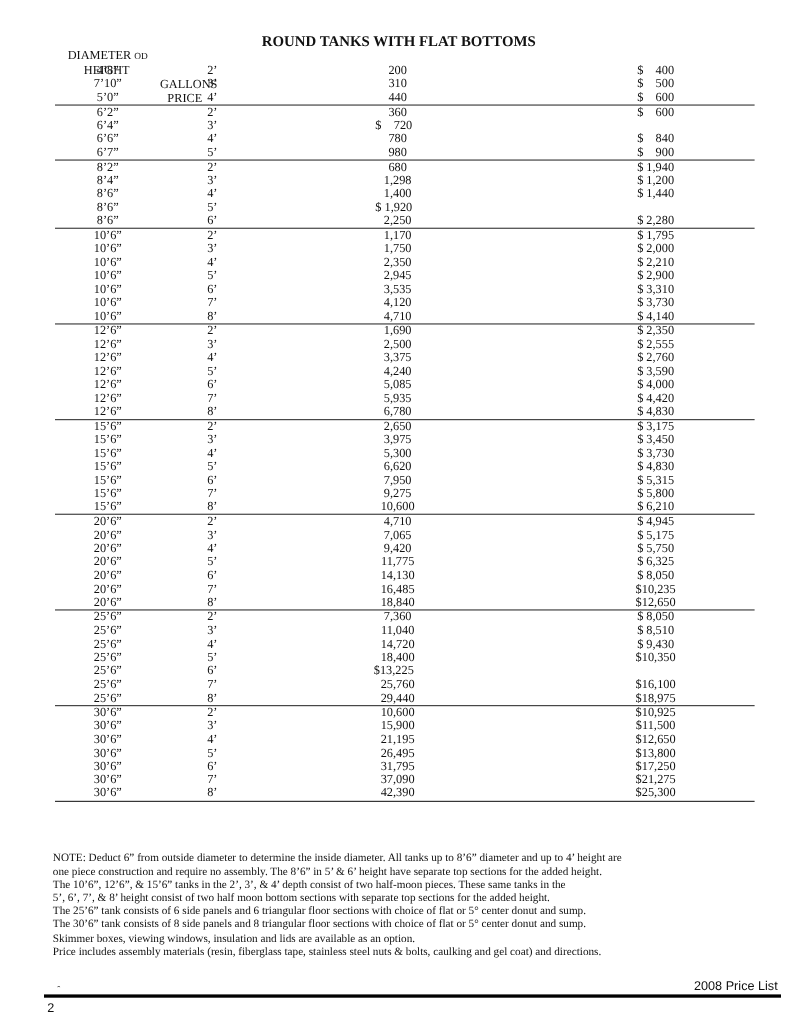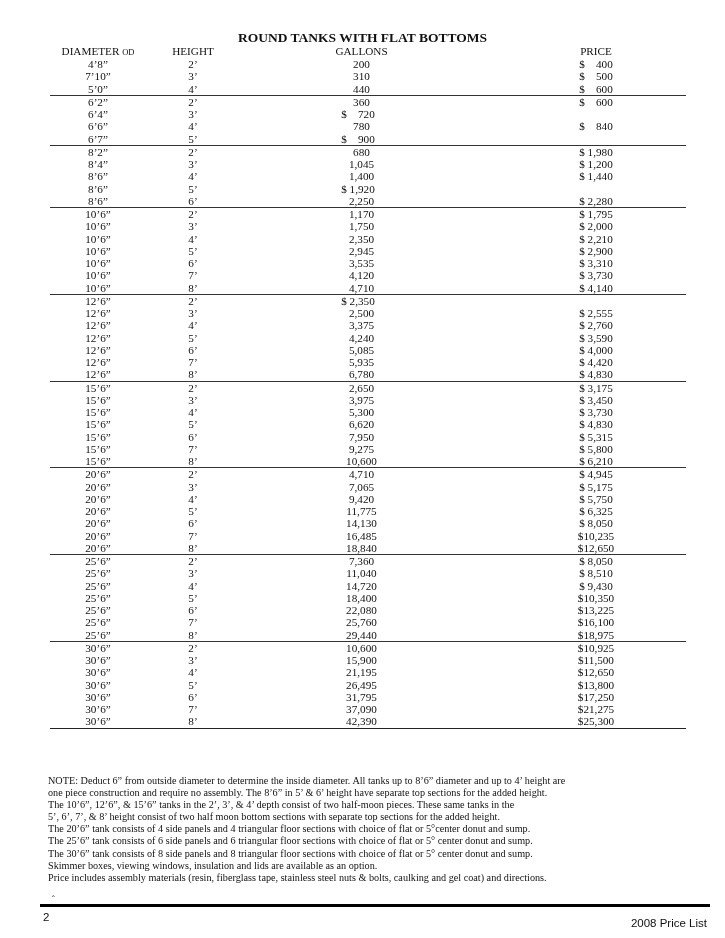--- a/index.html
+++ b/index.html
@@ -2,34 +2,34 @@
 <html><head>
 <meta charset="utf-8">
 <style>
   html, body { margin: 0; padding: 0; background: #ffffff; }
   body { width: 725px; height: 938px; position: relative; overflow: hidden;
          font-family: "Liberation Serif", "DejaVu Serif", serif; color: #111; }
   .title { position: absolute; top: 30px; left: 0; width: 725px; text-align: center;
            font-weight: bold; font-size: 13.5px; letter-spacing: 0; }
   .tbl { position: absolute; top: 45px; left: 50px; width: 636px; }
   .hdr, .row { display: flex; height: 12.25px; line-height: 12.25px; font-size: 11.2px; }
-  .hdr { height: 13px; line-height: 13px; }
+  .hdr { height: 13px; line-height: 13px; flex-direction: column; }
   .c-dia { width: 96px; text-align: center; }
   .c-h   { width: 94px; text-align: center; }
   .c-g   { width: 233px; text-align: center; padding-left: 5px; }
   .c-p   { width: 120px; margin-left: 58px; text-align: center; white-space: pre; }
   .od { font-size: 8.5px; }
   .group { border-bottom: 1.5px solid #333; }
   .group.last { border-bottom: 1.5px solid #222; }
   .notes { position: absolute; top: 775px; left: 48px; width: 640px; font-size: 10.2px; line-height: 12.1px; }
   .notes div { white-space: nowrap; }
   .footer-rule { position: absolute; top: 904px; left: 40px; width: 670px; height: 3px; background: #000; }
   .stray { position: absolute; top: 895px; left: 52px; font-size: 8px; }
   .page-num { position: absolute; top: 911px; left: 43px; font-family: "Liberation Sans", "DejaVu Sans", sans-serif; font-size: 11.5px; }
-  .footer-title { position: absolute; top: 917px; right: 18px; font-family: "Liberation Sans", "DejaVu Sans", sans-serif; font-size: 11.5px; }
+  .footer-title { position: absolute; top: 891px; right: 18px; font-family: "Liberation Sans", "DejaVu Sans", sans-serif; font-size: 11.5px; }
 </style>
 </head>
 <body>
 
 <div class="title">ROUND TANKS WITH FLAT BOTTOMS</div>
 
 <div class="tbl">
   <div class="hdr">
     <div class="c-dia"><span>DIAMETER</span> <span class="od">OD</span></div>
     <div class="c-h">HEIGHT</div>
@@ -71,34 +71,35 @@
         </div>
         <div class="row">
           <div class="c-dia">6’6”</div>
           <div class="c-h">4’</div>
           <div class="c-g">780</div>
           <div class="c-p">$    840</div>
         </div>
         <div class="row">
           <div class="c-dia">6’7”</div>
           <div class="c-h">5’</div>
+          <div class="c-g">980</div>
           <div class="c-p">$    900</div>
         </div>
       </div>
       <div class="group">
         <div class="row">
           <div class="c-dia">8’2”</div>
           <div class="c-h">2’</div>
           <div class="c-g">680</div>
-          <div class="c-p">$ 1,980</div>
+          <div class="c-p">$ 1,940</div>
         </div>
         <div class="row">
           <div class="c-dia">8’4”</div>
           <div class="c-h">3’</div>
-          <div class="c-g">1,045</div>
+          <div class="c-g">1,298</div>
           <div class="c-p">$ 1,200</div>
         </div>
         <div class="row">
           <div class="c-dia">8’6”</div>
           <div class="c-h">4’</div>
           <div class="c-g">1,400</div>
           <div class="c-p">$ 1,440</div>
         </div>
         <div class="row">
           <div class="c-dia">8’6”</div>
@@ -153,20 +154,21 @@
           <div class="c-dia">10’6”</div>
           <div class="c-h">8’</div>
           <div class="c-g">4,710</div>
           <div class="c-p">$ 4,140</div>
         </div>
       </div>
       <div class="group">
         <div class="row">
           <div class="c-dia">12’6”</div>
           <div class="c-h">2’</div>
+          <div class="c-g">1,690</div>
           <div class="c-p">$ 2,350</div>
         </div>
         <div class="row">
           <div class="c-dia">12’6”</div>
           <div class="c-h">3’</div>
           <div class="c-g">2,500</div>
           <div class="c-p">$ 2,555</div>
         </div>
         <div class="row">
           <div class="c-dia">12’6”</div>
@@ -308,21 +310,20 @@
         </div>
         <div class="row">
           <div class="c-dia">25’6”</div>
           <div class="c-h">5’</div>
           <div class="c-g">18,400</div>
           <div class="c-p">$10,350</div>
         </div>
         <div class="row">
           <div class="c-dia">25’6”</div>
           <div class="c-h">6’</div>
-          <div class="c-g">22,080</div>
           <div class="c-p">$13,225</div>
         </div>
         <div class="row">
           <div class="c-dia">25’6”</div>
           <div class="c-h">7’</div>
           <div class="c-g">25,760</div>
           <div class="c-p">$16,100</div>
         </div>
         <div class="row">
           <div class="c-dia">25’6”</div>
@@ -376,21 +377,20 @@
         </div>
       </div>
     </div>
 </div>
 
 <div class="notes" id="notes">
     <div>NOTE:  Deduct 6” from outside diameter to determine the inside diameter.  All tanks up to 8’6” diameter and up to 4’ height are</div>
     <div>one piece construction and require no assembly.  The 8’6” in 5’ &amp; 6’ height have separate top sections for the added height.</div>
     <div>The 10’6”, 12’6”, &amp; 15’6” tanks in the 2’, 3’, &amp; 4’ depth consist of two half-moon pieces.  These same tanks in the</div>
     <div>5’, 6’, 7’, &amp; 8’ height consist of two half moon bottom sections with separate top sections for the added height.</div>
-    <div>The 20’6” tank consists of 4 side panels and 4 triangular floor sections with choice of flat or 5°center donut and sump.</div>
     <div>The 25’6” tank consists of 6 side panels and 6 triangular floor sections with choice of flat or 5° center donut and sump.</div>
     <div>The 30’6” tank consists of 8 side panels and 8 triangular floor sections with choice of flat or 5° center donut and sump.</div>
     <div>Skimmer boxes, viewing windows, insulation and lids are available as an option.</div>
     <div>Price includes assembly materials (resin, fiberglass tape, stainless steel nuts &amp; bolts, caulking and gel coat) and directions.</div>
   </div>
 
 <div class="stray">ˆ</div>
 <div class="footer-rule"></div>
 <div class="page-num">2</div>
 <div class="footer-title">2008 Price List</div>

